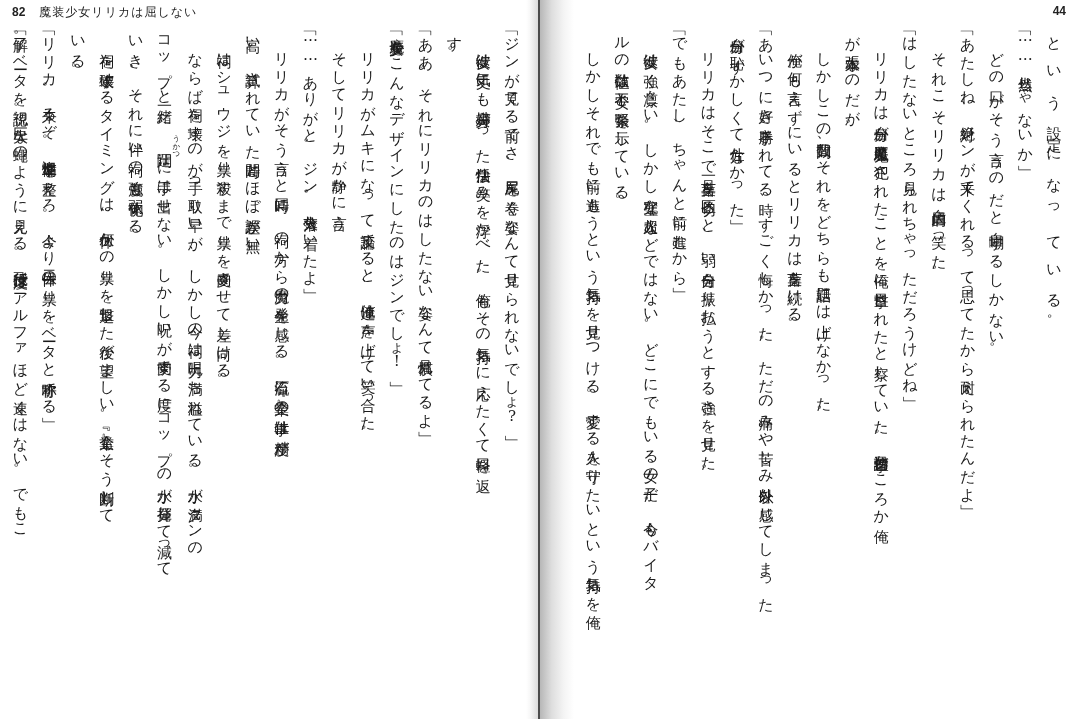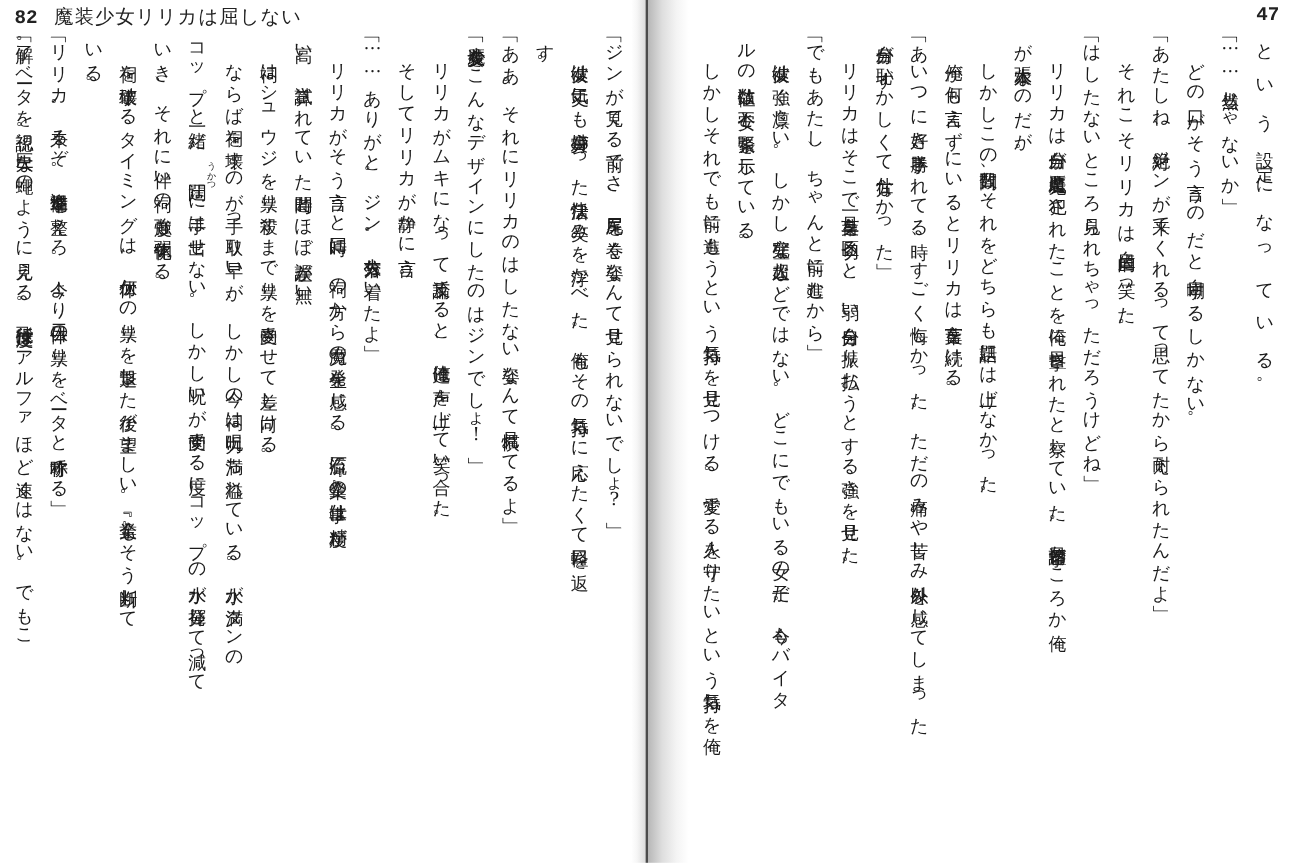--- a/index.html
+++ b/index.html
@@ -29,22 +29,22 @@
   }
   .gutter-shade-left{
     position:absolute;top:0;left:526px;width:12px;height:719px;
     background:linear-gradient(to left,#dcdcdc 0%,#f6f6f6 60%,#ffffff 100%);
     z-index:2;
   }
 
   
   .folio{
     position:absolute;top:4px;
-    font-size:16px;color:#222;letter-spacing:1px;
-    font-family:Liberation Mono, monospace;
+    font-size:12px;color:#222;letter-spacing:1px;
+    font-family:Liberation Sans, sans-serif;
     white-space:nowrap;z-index:4;
   }
   .folio .num{font-weight:bold;margin-right:14px;letter-spacing:0;}
   .folio-left{left:12px;}
   .folio-right{right:14px;}
 
   
   .vtext{
     position:absolute;top:26px;height:692px;width:522px;
     writing-mode:vertical-rl;text-orientation:upright;
@@ -90,21 +90,21 @@
         <div class="tl">「了解。ベータを視認。巨大な蠅のように見える。飛行速度はアルファほど速くはない。でもこ</div>
       </div>
   </div>
 
   <div class="gutter-shade-left"></div>
   <div class="gutter-line"></div>
   <div class="gutter-shade-right"></div>
 
   <div class="page page-right">
     <div class="folio folio-right">
-      <span class="num" style="margin-right:0">47</span>
+      <span class="num" style="margin-right:0">44</span>
     </div>
     <div class="vtext" id="right-text">
         <div class="tl spread-wide">という設定になっている。</div>
         <div class="tl">「……当然じゃないか」</div>
         <div class="tl indent spread-mild">どの口がそう言うのだと自嘲するしかない。</div>
         <div class="tl">「あたしね、絶対ジンが来てくれるって思ってたから耐えられたんだよ」</div>
         <div class="tl indent spread-mild">それこそリリカは自虐的に笑った。</div>
         <div class="tl">「はしたないところ見られちゃっただろうけどね」</div>
         <div class="tl indent">リリカは自分が魔装悪鬼に犯されたことを俺に目撃されたと察していた。勿論目撃どころか俺</div>
         <div class="tl">が張本人なのだが。</div>

